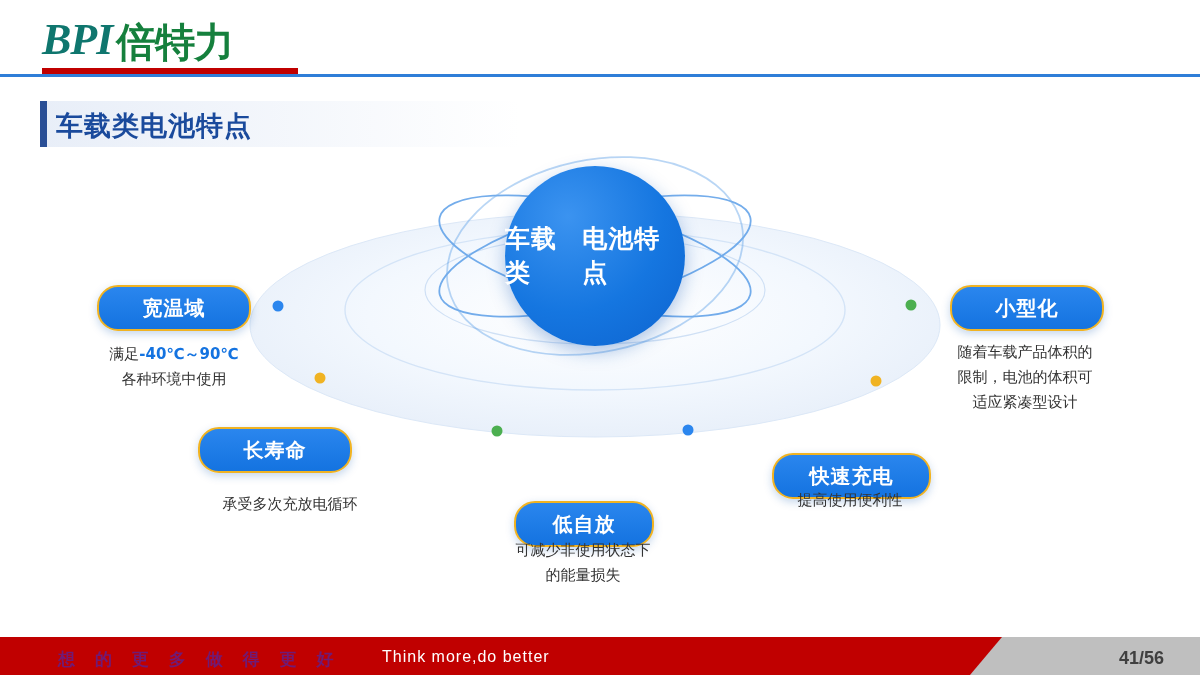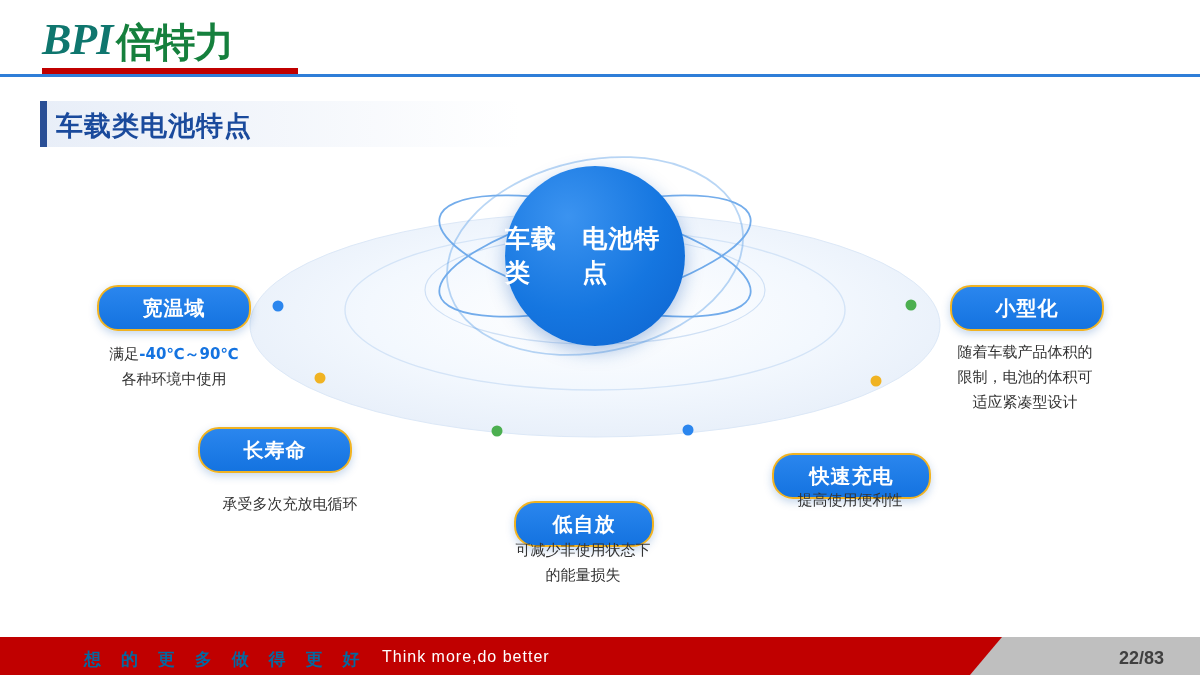--- a/index.html
+++ b/index.html
@@ -95,22 +95,22 @@
   
   .footer{
     position:absolute;left:0;top:637px;width:1200px;height:38px;background:#c00000;
   }
   .footer-wedge{
     position:absolute;right:0;top:637px;width:230px;height:38px;
     background:#bfbfbf;
     clip-path:polygon(32px 0,230px 0,230px 38px,0 38px);
   }
   .footer-cn{
-    position:absolute;left:58px;top:648px;color:#0369a1;
-    font-family:"DejaVu Sans",sans-serif;font-size:17px;letter-spacing:7px;font-weight:bold;margin-left:26px;
+    position:absolute;left:58px;top:648px;color:#701a75;
+    font-family:"DejaVu Sans",sans-serif;font-size:17px;letter-spacing:7px;font-weight:bold;
   }
   .footer-en{
     position:absolute;left:382px;top:648px;color:#fff;
     font-family:"Liberation Sans",sans-serif;font-size:16px;letter-spacing:1px;
   }
   .page-num{
     position:absolute;right:36px;top:648px;color:#404040;
     font-family:"Liberation Sans",sans-serif;font-size:18px;font-weight:bold;
   }
 </style>
@@ -207,15 +207,15 @@
   <div class="cap cap-xxh">
     <div>随着车载产品体积的</div>
     <div>限制，电池的体积可</div>
     <div>适应紧凑型设计</div>
   </div>
 
   <div class="footer"></div>
   <div class="footer-wedge"></div>
   <div class="footer-cn">想 的 更 多   做 得 更 好</div>
   <div class="footer-en">Think more,do better</div>
-  <div class="page-num">22/83</div>
+  <div class="page-num">41/56</div>
 
 </div>
 
 </body></html>

